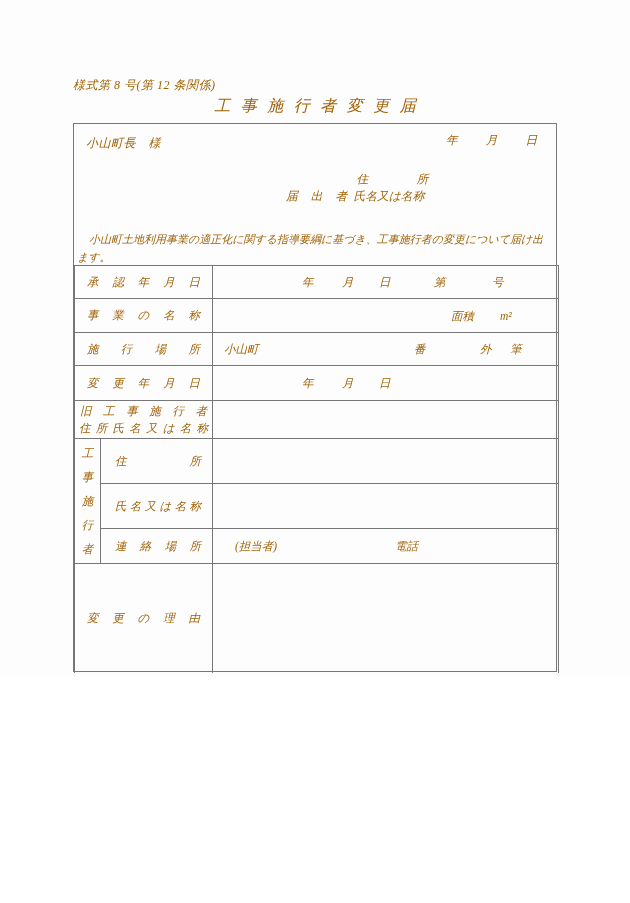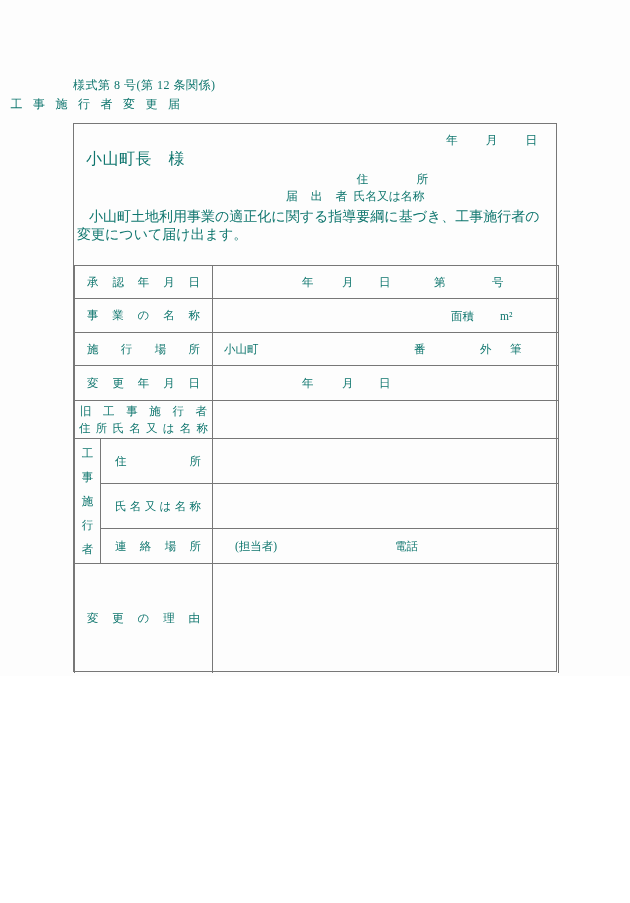--- a/index.html
+++ b/index.html
@@ -1,35 +1,36 @@
 <!DOCTYPE html>
 <html><head>
 <meta charset="utf-8">
 <style>
   html,body{margin:0;padding:0;}
   .page{
     position:relative;
     width:630px;height:676px;
     background:#fdfdfd;
     font-family:"Liberation Serif","DejaVu Serif",serif;
-    color:#0f766e;
+    color:#a16207;
     overflow:hidden;
+    font-style:italic;
   }
   .form-code{position:absolute;left:73px;top:77px;font-size:12px;letter-spacing:.5px;}
-  .form-title{position:absolute;left:0;right:0;top:96px;font-size:12px;letter-spacing:10.5px;text-indent:10.5px;}
+  .form-title{position:absolute;left:0;right:0;top:96px;text-align:center;font-size:16px;letter-spacing:10.5px;text-indent:10.5px;}
   .box{position:absolute;left:73px;top:123px;width:484px;height:549px;border:1px solid #777;box-sizing:border-box;background:#fdfdfd;}
   .box-header{position:relative;height:141px;font-size:11.8px;}
   .date-line{position:absolute;top:9px;left:372px;display:flex;white-space:nowrap;}
   .date-line span + span{margin-left:28px;}
-  .addressee{position:absolute;top:25px;left:12px;font-size:16px;letter-spacing:.5px;}
+  .addressee{position:absolute;top:11px;left:12px;font-size:12px;letter-spacing:.5px;}
   .submitter{position:absolute;top:47px;left:212px;display:flex;align-items:flex-end;}
   .submitter-label{display:flex;gap:13px;margin-right:6px;line-height:17px;}
   .submitter-lines{display:flex;flex-direction:column;width:78px;line-height:17px;}
   .submitter-line1{display:flex;justify-content:space-between;padding:0 3px;}
-  .intro{position:absolute;top:84px;left:3px;width:476px;font-size:14px;line-height:18px;text-indent:12px;}
+  .intro{position:absolute;top:106px;left:3px;width:476px;font-size:11px;line-height:18px;text-indent:12px;}
   table.form-table{position:absolute;top:141px;left:0;width:484px;border-collapse:collapse;table-layout:fixed;font-size:11.5px;}
   table.form-table td{border:1px solid #777;padding:0;vertical-align:middle;box-sizing:border-box;}
   td.edge-l{border-left:none;}
   td.edge-r{border-right:none;}
   tr.last td{border-bottom:none;}
   .dist{display:flex;justify-content:space-between;padding:0 12px;}
   .dist-tight{display:flex;justify-content:space-between;padding:0 5px;line-height:17px;}
   .dist-tight2{display:flex;justify-content:space-between;padding:0 4px;line-height:17px;}
   .dist-sub{display:flex;justify-content:space-between;padding:0 11px 0 14px;}
   .vert-label{display:flex;flex-direction:column;align-items:center;justify-content:center;gap:9px;height:123px;}

